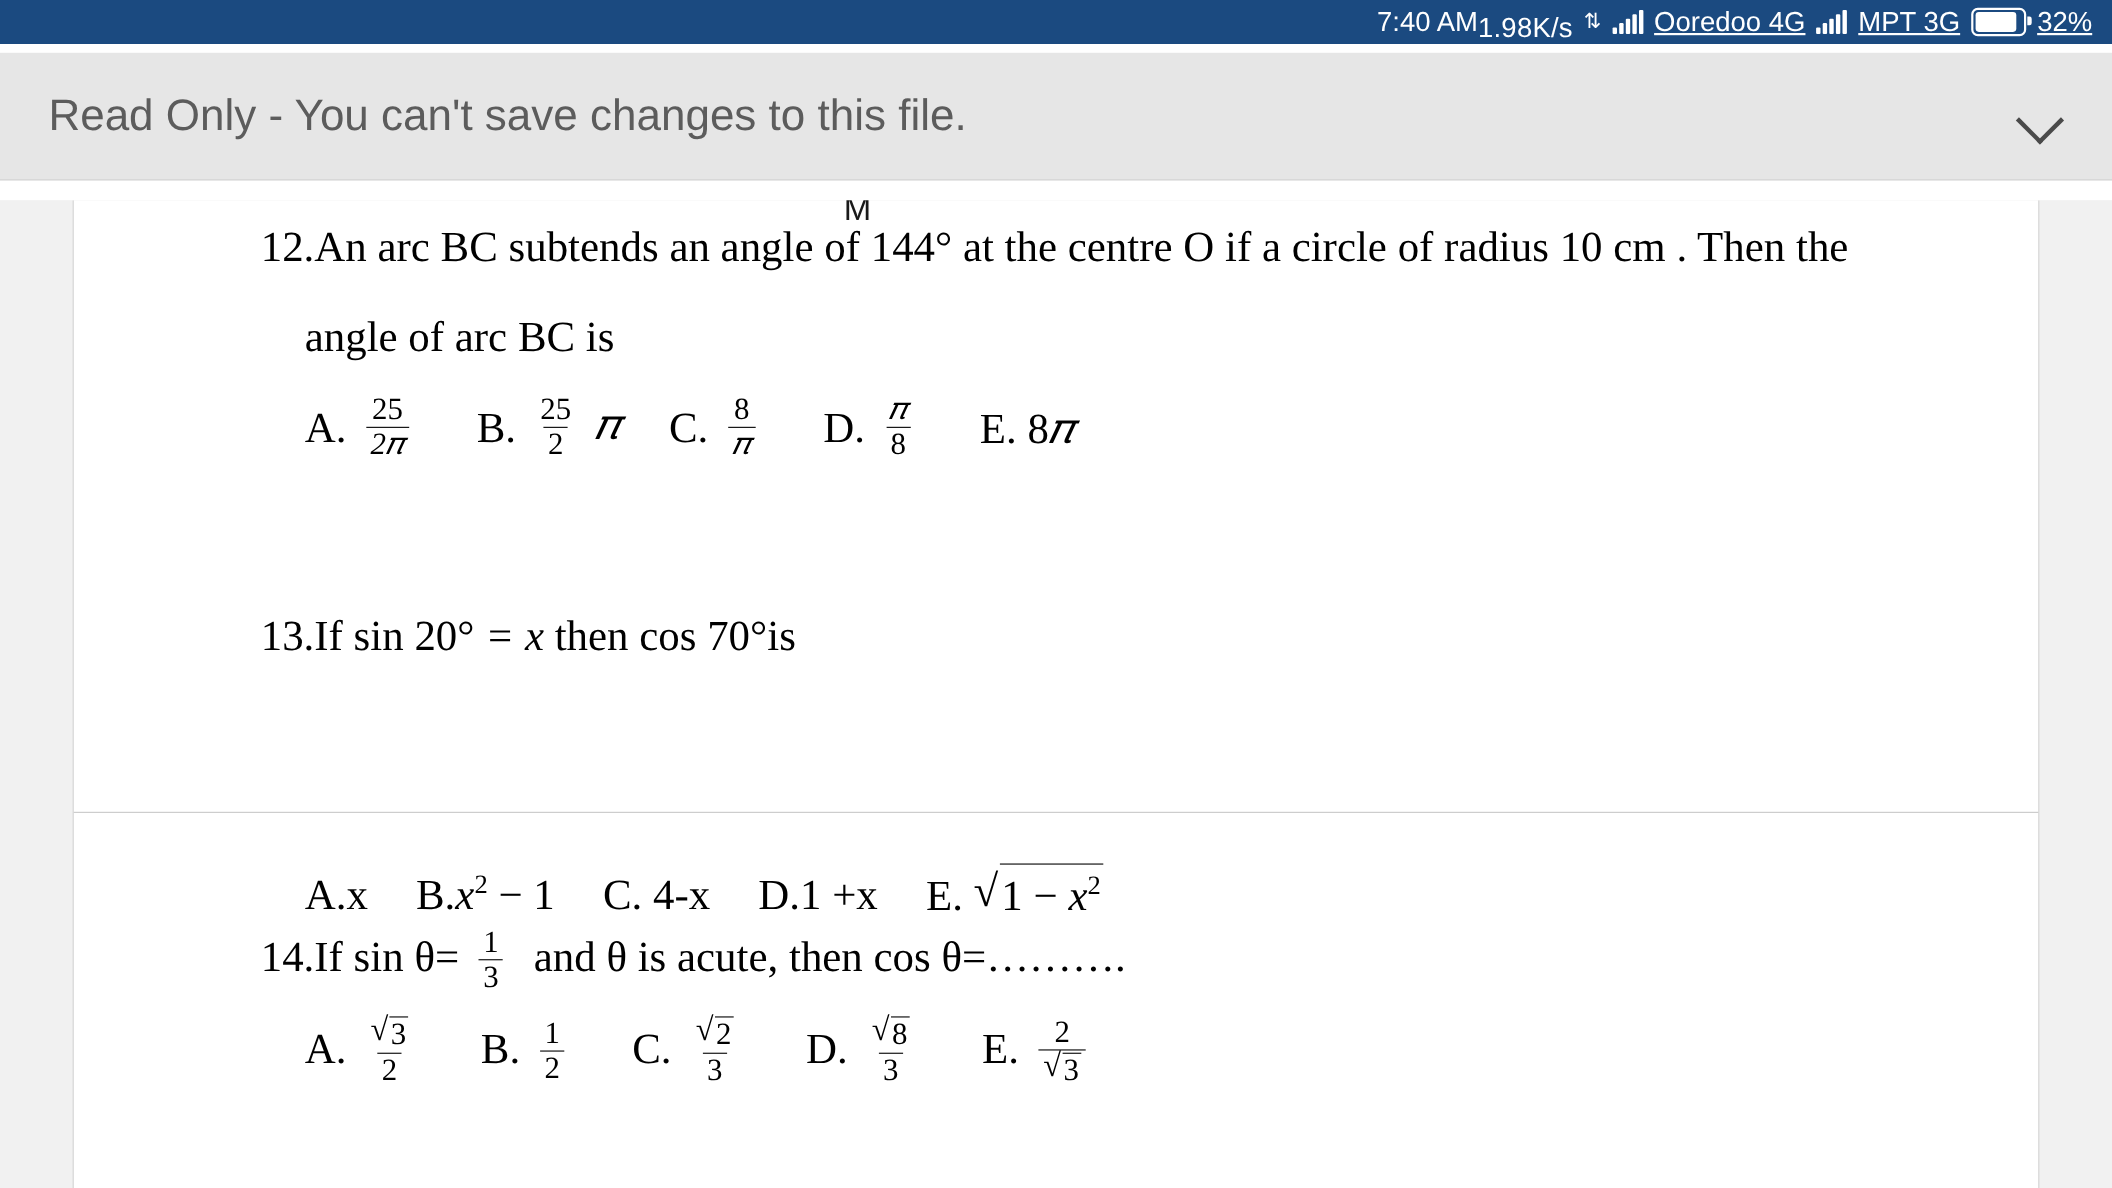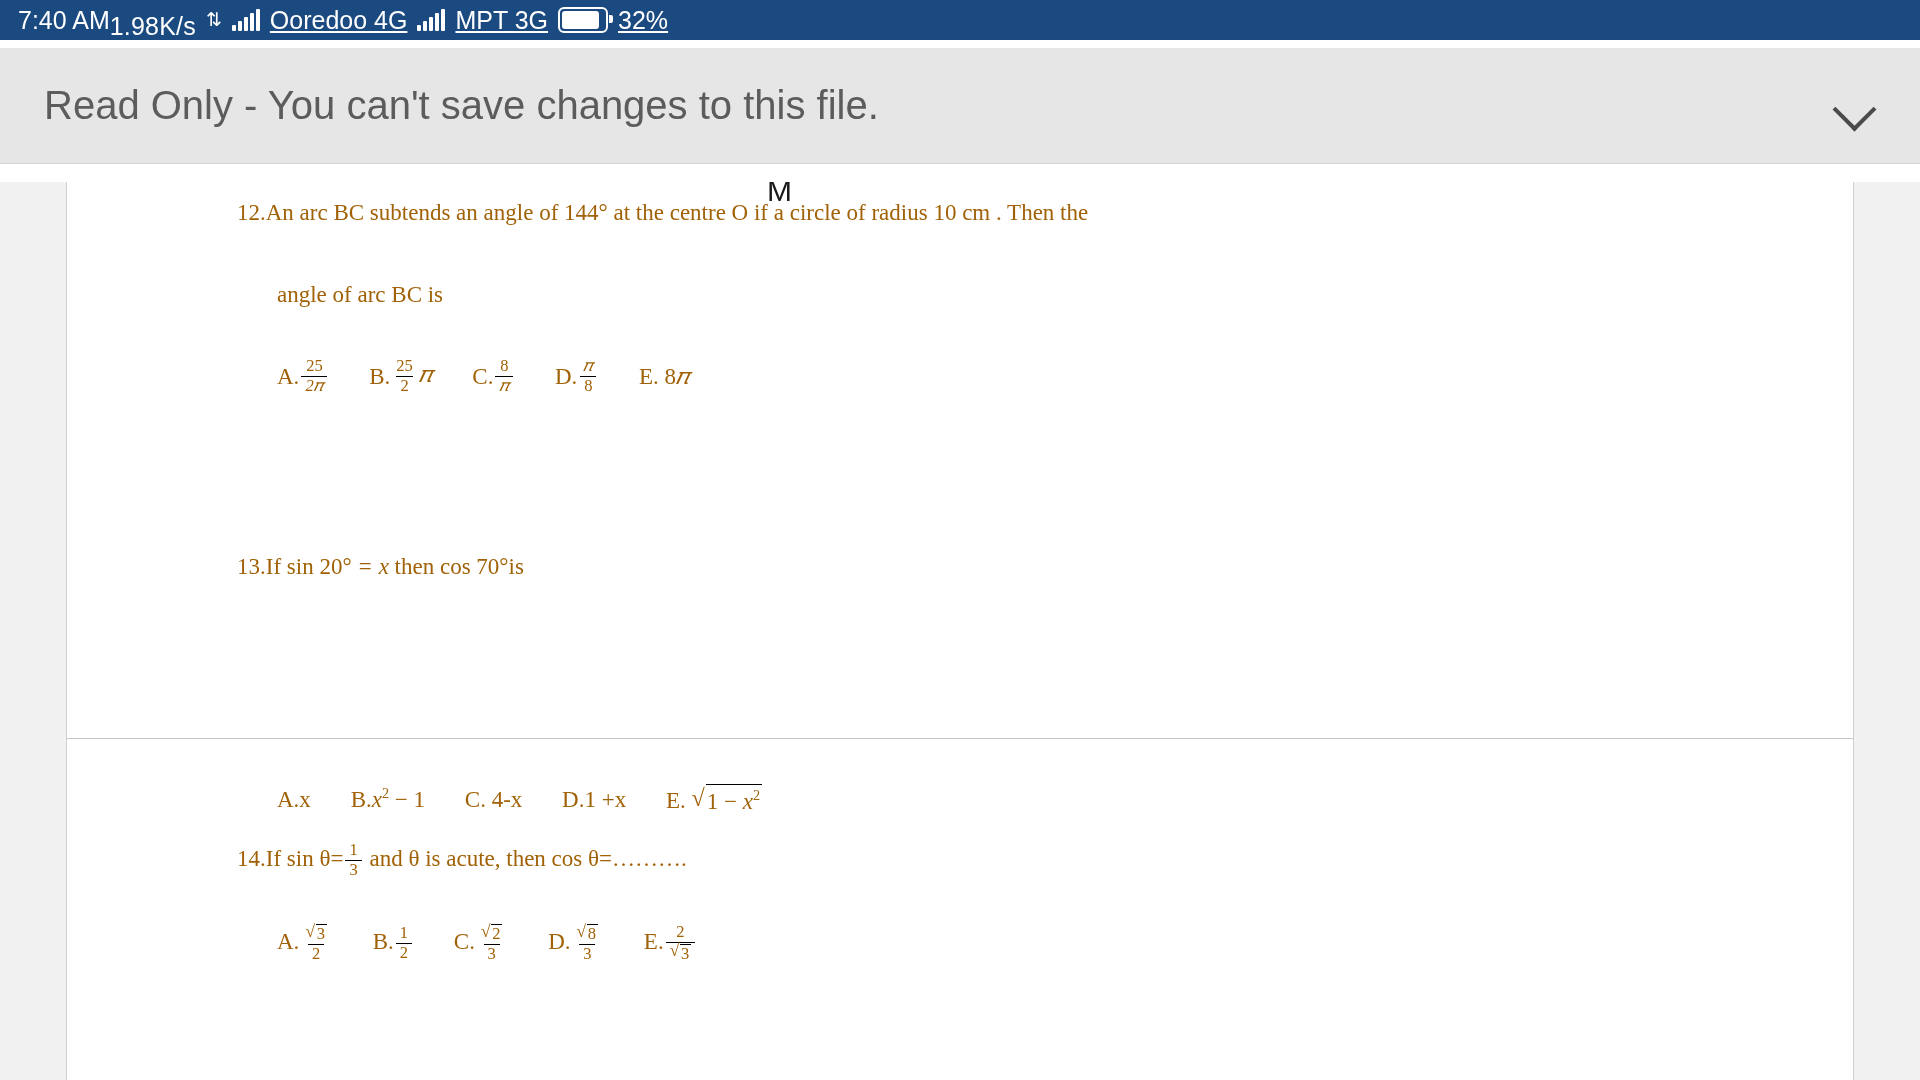--- a/index.html
+++ b/index.html
@@ -15,21 +15,21 @@
   
   .status-bar {
     position: absolute;
     top: 0; left: 0;
     width: 1920px;
     height: 40px;
     background: #1b4a80;
     color: #ffffff;
     display: flex;
     align-items: center;
-    justify-content: flex-start;
+    justify-content: flex-end;
     padding: 0 18px;
     box-sizing: border-box;
     font-size: 25px;
   }
   .status-left { display: flex; align-items: center; gap: 10px; }
   .status-right { display: flex; align-items: center; gap: 10px; }
   .status-right .item { display: flex; align-items: center; gap: 6px; font-size: 25px; text-decoration: underline; }
   .netspeed { font-size: 25px; letter-spacing: 0.2px; margin-top: 13px; }
 
   .arrows-icon { font-size: 19px; line-height: 1; display: inline-block; transform: translateY(-1px); }
@@ -133,23 +133,23 @@
     left: 700px;
     top: -8px;
     font-size: 30px;
     font-family: "Liberation Sans", sans-serif;
     color: #1a1a1a;
   }
 
   .q {
     position: absolute;
     font-family: "Liberation Serif", serif;
-    font-size: 23px;
+    font-size: 39px;
     line-height: 1.5;
-    color: #a16207;
+    color: #000000;
     white-space: nowrap;
   }
   .q12 { left: 170px; top: 14px; }
   .q12b { left: 210px; top: 96px; }
   .q12opts { left: 210px; top: 176px; }
   .q13 { left: 170px; top: 368px; }
   .q13opts { left: 210px; top: 600px; }
   .q14 { left: 170px; top: 660px; }
   .q14opts { left: 210px; top: 742px; }
 
@@ -157,21 +157,21 @@
   .opt .lbl { vertical-align: middle; }
 
   
   .frac {
     display: inline-flex;
     flex-direction: column;
     align-items: center;
     vertical-align: middle;
     font-size: 0.72em;
     line-height: 1.12;
-    margin: 0 2px;
+    margin: 0 18px;
     position: relative;
     top: -0.05em;
   }
   .frac .num { padding: 0 4px; }
   .frac .den { padding: 0 4px; border-top: 1.6px solid #000; }
   .it { font-style: italic; }
   .pi { font-style: italic; font-family: "Liberation Serif", serif; }
 
   .sqrt {
     display: inline-block;

